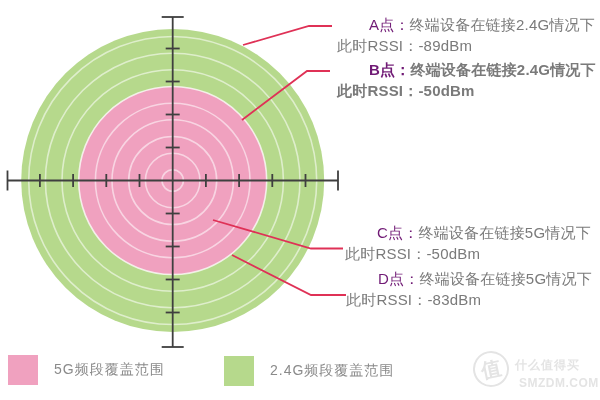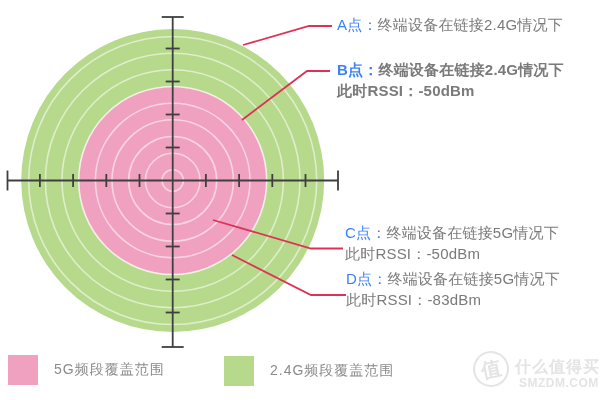--- a/index.html
+++ b/index.html
@@ -5,39 +5,39 @@
   html,body{margin:0;padding:0;background:#ffffff;}
   #canvas{
     position:relative;width:600px;height:400px;background:#ffffff;overflow:hidden;
     font-family:"Liberation Sans","DejaVu Sans",sans-serif;
   }
   #diagram-svg{position:absolute;left:0;top:0;}
   .ann{
     position:absolute;font-size:15px;line-height:21px;color:#7a7a7a;
     white-space:nowrap;letter-spacing:0.2px;
   }
-  .ann .pt{color:#3b82f6;}
+  .ann .pt{color:#701a75;margin-left:32px;}
   .ann-a{left:337px;top:14px;}
   .ann-b{left:337px;top:59px;font-weight:bold;}
   .ann-c{left:345px;top:222px;}
   .ann-d{left:346px;top:268px;}
   .legend-item{position:absolute;display:flex;align-items:center;}
   .legend-1{left:8px;top:355px;}
   .legend-2{left:200px;top:356px;padding-left:24px;}
   .swatch{width:30px;height:30px;display:inline-block;}
   .swatch-5g{background:#f0a1bf;}
   .swatch-24g{background:#b6d98c;}
   .legend-label{font-size:14px;color:#8a8a8a;margin-left:16px;letter-spacing:1px;}
   .watermark{position:absolute;left:473px;top:349px;width:125px;color:#e4e4e4;}
   .wm-logo{
     position:absolute;left:0;top:2px;width:32px;height:32px;border:2px solid #e4e4e4;
     border-radius:50%;text-align:center;line-height:32px;font-size:20px;font-weight:bold;
     transform:rotate(-12deg);text-shadow:0 1px 1px #ffffff;
   }
-  .wm-name{position:absolute;left:42px;top:8px;font-size:16px;font-weight:bold;
+  .wm-name{position:absolute;left:42px;top:8px;font-size:12px;font-weight:bold;
     letter-spacing:1px;white-space:nowrap;text-shadow:0 1px 1px #ffffff;}
   .wm-url{position:absolute;left:46px;top:27px;font-size:12px;font-weight:bold;
     letter-spacing:0.5px;white-space:nowrap;text-shadow:0 1px 1px #ffffff;}
 </style>
 </head>
 <body>
 
 <div id="canvas">
 
   <svg id="diagram-svg" width="600" height="400" viewBox="0 0 600 400">
@@ -87,20 +87,21 @@
     <g stroke="#df3156" stroke-width="1.8" fill="none">
       <polyline points="243,45 309,26 332,26"></polyline>
       <polyline points="242,120 307,71 330,71"></polyline>
       <polyline points="213,220 311,248.5 343,248.5"></polyline>
       <polyline points="232,255 311,295 346,295"></polyline>
     </g>
   </svg>
 
   <div class="ann ann-a">
     <div><span class="pt">A点：</span><span>终端设备在链接2.4G情况下</span></div>
+    <div>此时RSSI：-89dBm</div>
   </div>
   <div class="ann ann-b">
     <div><span class="pt">B点：</span><span>终端设备在链接2.4G情况下</span></div>
     <div>此时RSSI：-50dBm</div>
   </div>
   <div class="ann ann-c">
     <div><span class="pt">C点：</span><span>终端设备在链接5G情况下</span></div>
     <div>此时RSSI：-50dBm</div>
   </div>
   <div class="ann ann-d">

